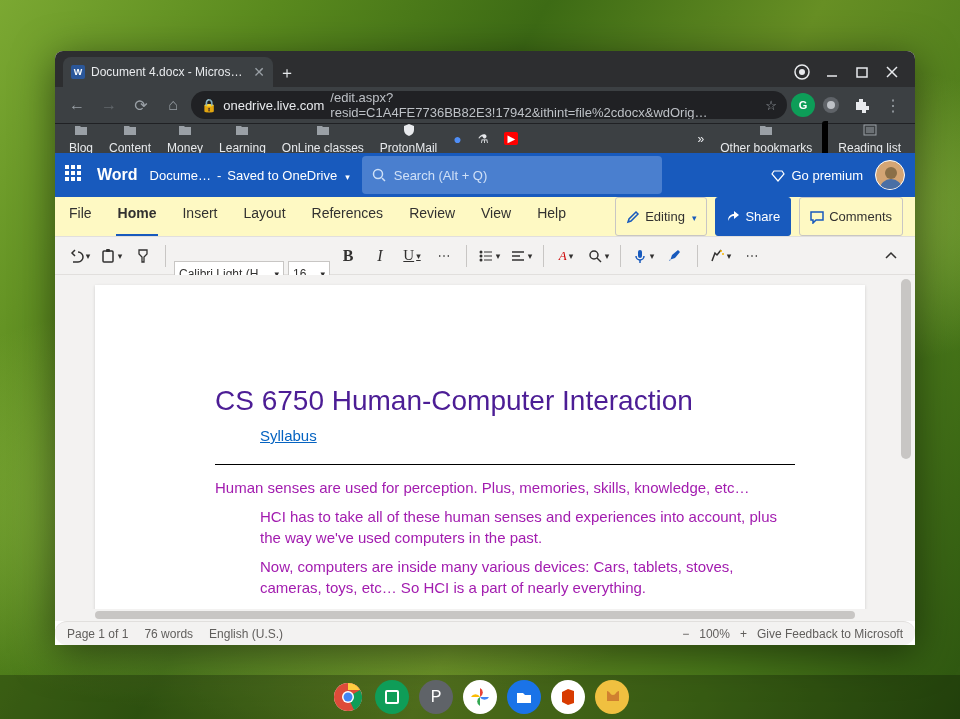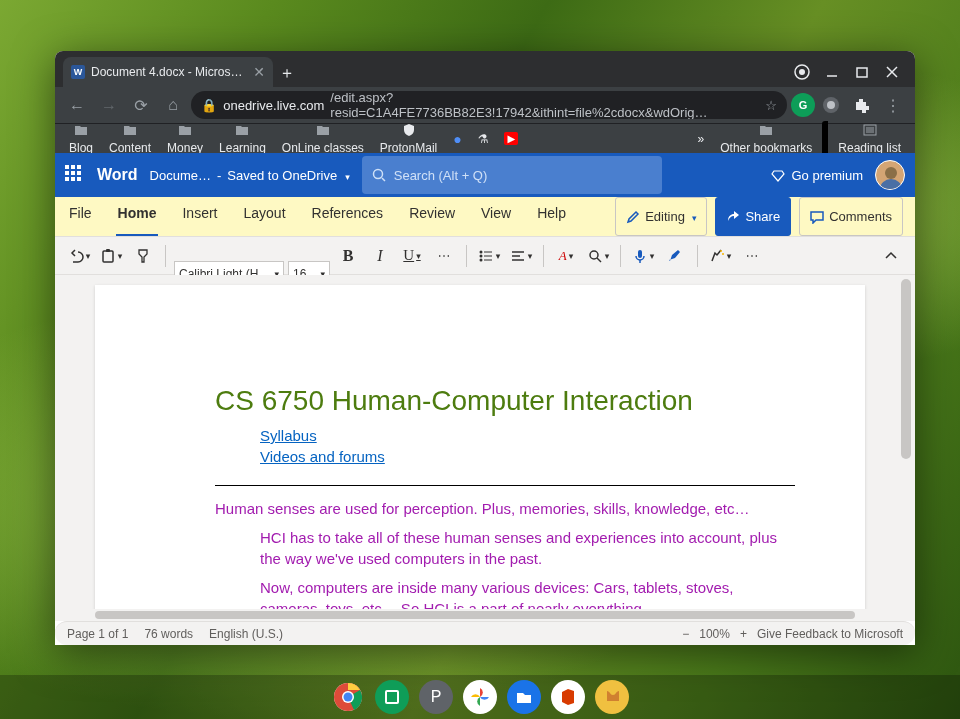--- a/index.html
+++ b/index.html
@@ -58,21 +58,21 @@
   .tb-sep { width:1px; height:22px; background:#c8c6c4; margin:0 4px; }
   .font-sel { height:26px; border:1px solid #c8c6c4; background:#fff; font-size:12px; padding:0 4px; display:flex; align-items:center;margin-top:37px; }
   .font-sel.name { width:110px; }
   .font-sel.size { width:42px; }
   .bold { font-weight:bold; font-family:Georgia,serif; font-size:16px; }
   .ital { font-style:italic; font-family:Georgia,serif; font-size:16px; }
   .under { text-decoration:underline; font-family:Georgia,serif; font-size:15px; }
   
   .canvas { flex:1; background:#f3f2f1; overflow:hidden; position:relative; }
   .page { position:absolute; left:40px; top:10px; width:770px; height:420px; background:#fff; box-shadow:0 1px 3px rgba(0,0,0,.15); padding:100px 70px 20px 120px; }
-  .doc-title { color:#4d7c0f; font-size:28px; font-weight:300; margin-bottom:8px; }
+  .doc-title { color:#4c1d95; font-size:28px; font-weight:300; margin-bottom:8px; }
   .doc-link { color:#0563c1; text-decoration:underline; font-size:15px; margin-left:45px; display:block; line-height:1.4; }
   .doc-hr { border:none; border-top:1px solid #000; margin:18px 0 12px 0; }
   .doc-body { font-size:15px; color:#a21caf; line-height:1.4; }
   .doc-indent { margin-left:45px; margin-top:8px; }
   .scrollbar-v { position:absolute; right:2px; top:0; bottom:0; width:14px; background:#f3f2f1; }
   .scrollbar-v .thumb { position:absolute; top:4px; left:2px; width:10px; height:180px; background:#c8c6c4; border-radius:5px; }
   .scrollbar-h { position:absolute; left:0; right:16px; bottom:0; height:12px; background:#f3f2f1; }
   .scrollbar-h .thumb { position:absolute; left:40px; top:2px; height:8px; width:760px; background:#c8c6c4; border-radius:4px; }
   
   .statusbar { background:#f3f2f1; height:24px; display:flex; align-items:center; padding:0 12px; gap:16px; font-size:12px; color:#605e5c; border-top:1px solid #e1dfdd;border-radius:12px; }
@@ -376,21 +376,20 @@
         <svg width="14" height="14">
           <path d="M2 9l5-5 5 5" fill="none" stroke="#323130" stroke-width="1.5"></path>
         </svg>
       </div>
   </div>
 
   <div class="canvas">
     <div class="page">
       <div class="doc-title">CS 6750 Human-Computer Interaction</div>
       <a class="doc-link">Syllabus</a>
-      <a class="doc-link">Videos and forums</a>
       <hr class="doc-hr">
       <div class="doc-body">
         <p>Human senses are used for perception. Plus, memories, skills, knowledge, etc…</p>
         <p class="doc-indent">HCI has to take all of these human senses and experiences into account, plus the way we've used computers in the past.</p>
         <p class="doc-indent">Now, computers are inside many various devices: Cars, tablets, stoves, cameras, toys, etc… So HCI is a part of nearly everything.</p>
 
       </div>
     </div>
     <div class="scrollbar-v">
         <div class="thumb"></div>

